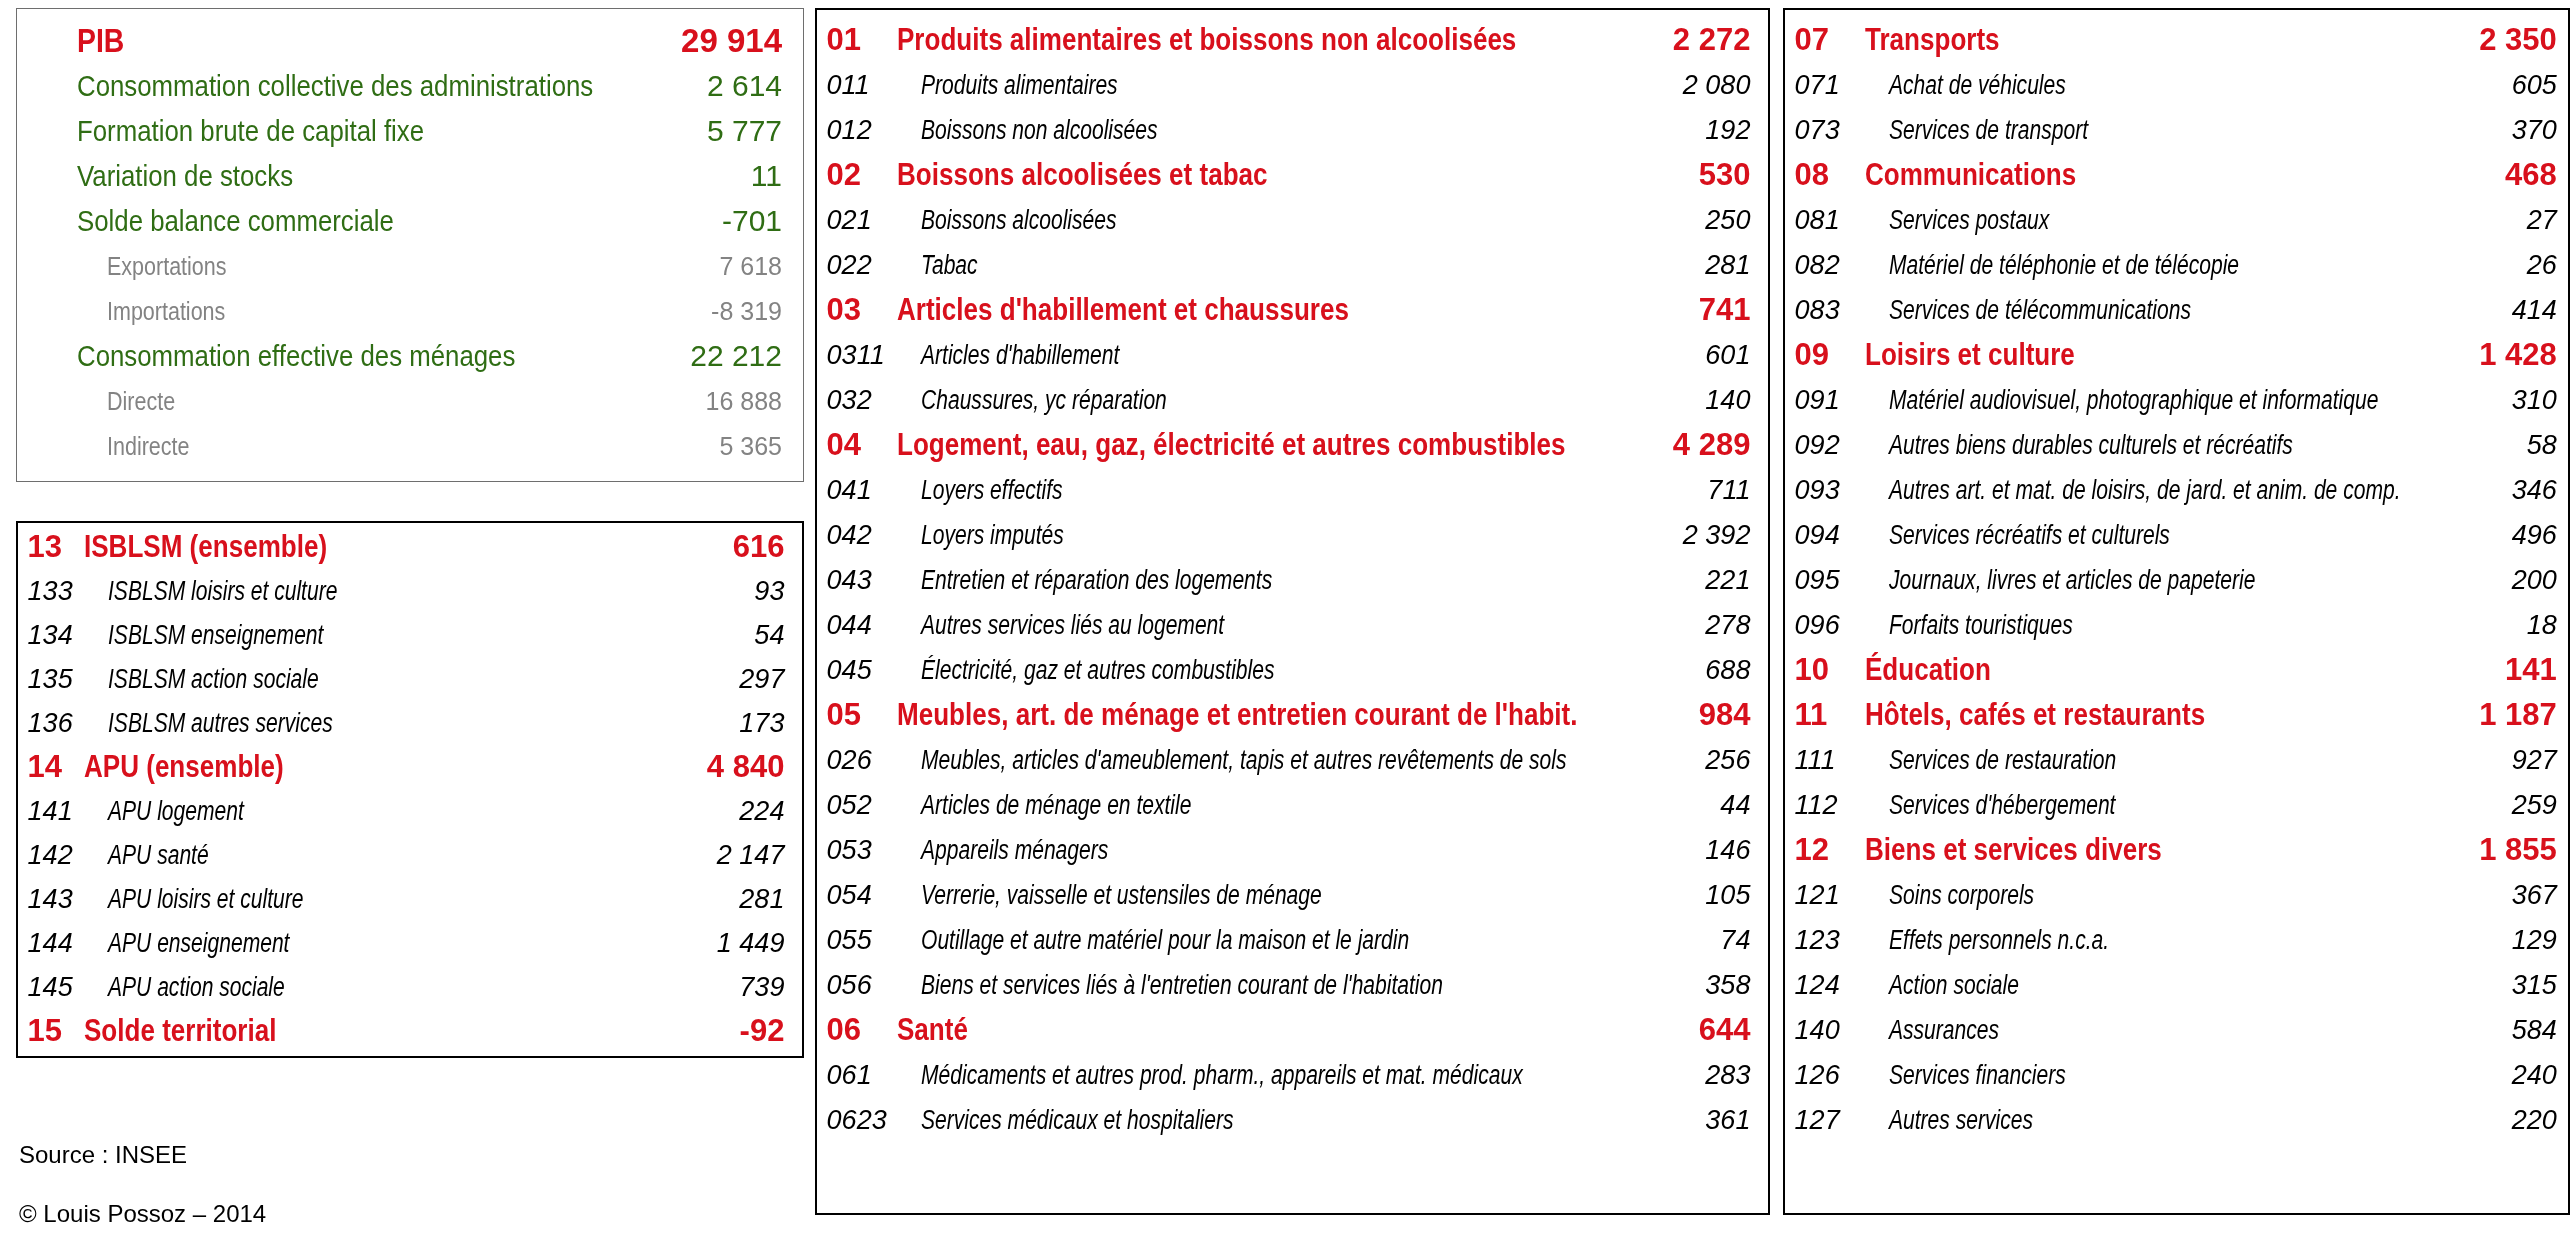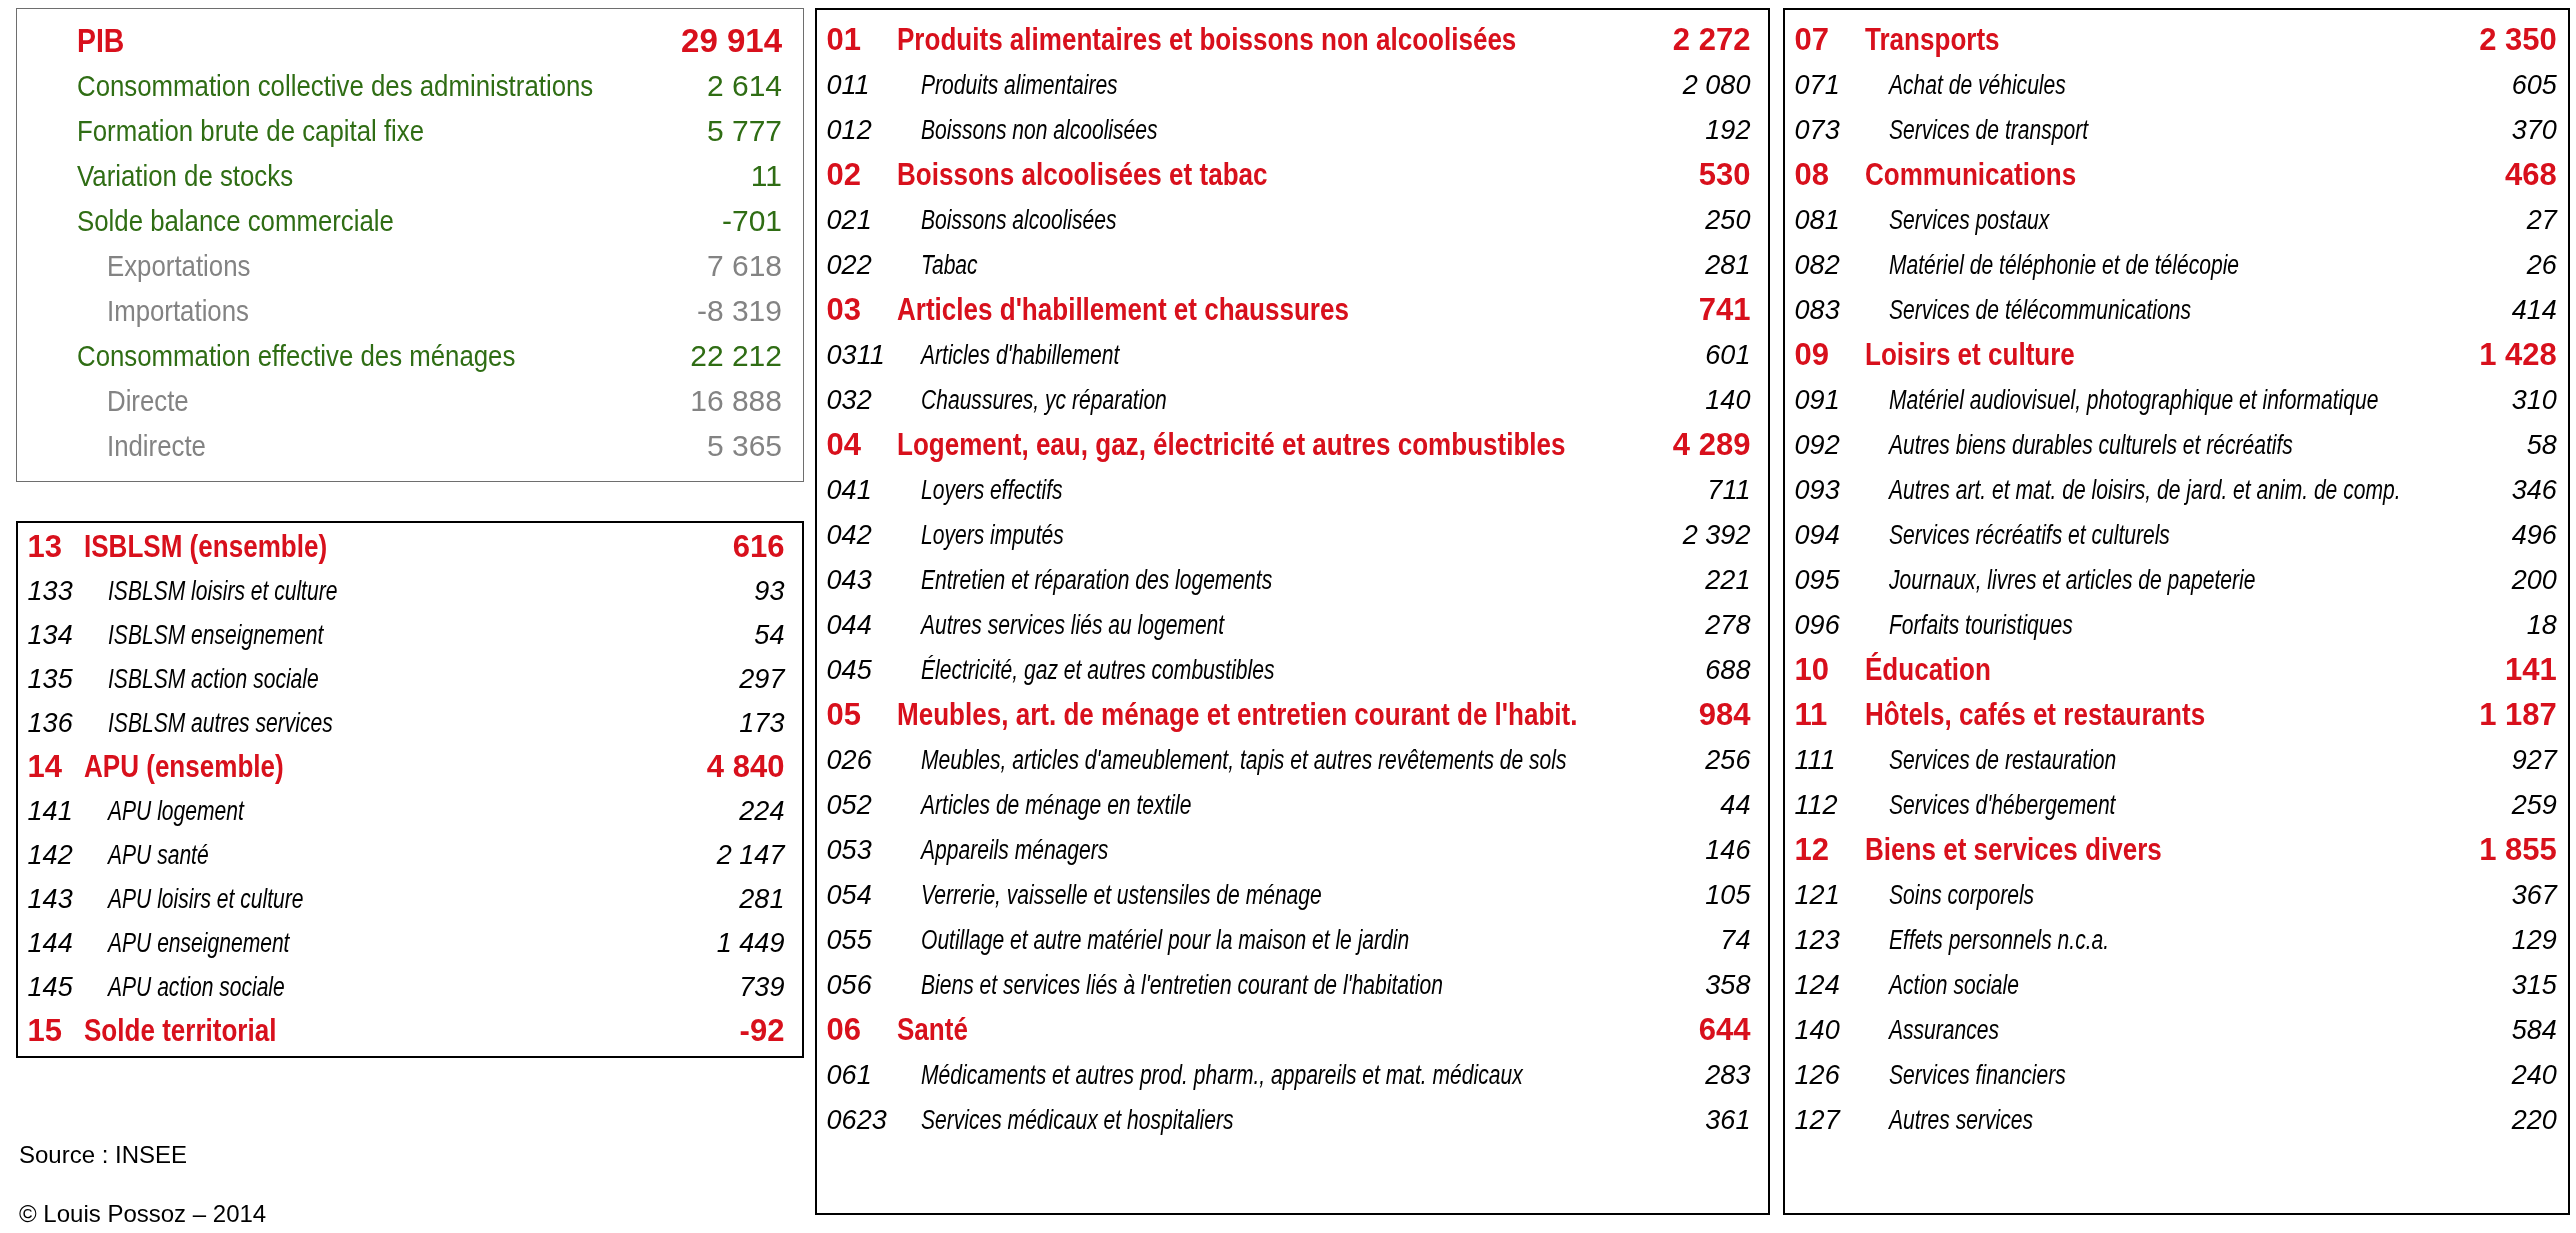--- a/index.html
+++ b/index.html
@@ -22,21 +22,21 @@
   #box-f1{left:815px;top:8px;width:955px;height:1207px;border:2.4px solid #000;padding-top:8px;}
   #box-f2{left:1783px;top:8px;width:787px;height:1207px;border:2.4px solid #000;padding-top:8px;}
 
   .row{display:flex;align-items:center;flex:none;line-height:1.05;}
 
   
   #box-pib .row{height:45px;padding:0 21px 0 60px;font-size:30px;color:var(--green);}
   #box-pib .lbl{flex:1 1 auto;min-width:0;white-space:nowrap;transform:scaleX(0.86);transform-origin:0 50%;}
   #box-pib .val{margin-left:auto;white-space:pre;}
   #box-pib .row.total{font-size:33px;font-weight:bold;color:var(--red);}
-  #box-pib .row.sub{font-size:30px;color:var(--gray);padding-left:90px;}
+  #box-pib .row.sub{font-size:25px;color:var(--gray);padding-left:90px;}
 
   
   .tbl .row{height:45px;padding:0 17.6px 0 9.6px;}
   #box-secteurs .row{height:44px;}
   #box-f2 .row{padding-right:11.2px;}
   .tbl .code{flex:none;width:70px;font-size:27px;font-style:italic;white-space:pre;}
   #box-secteurs .code{width:56px;}
   .tbl .lbl{flex:1 1 auto;min-width:0;white-space:nowrap;font-size:27px;font-style:italic;
             margin-left:24px;transform:scaleX(0.78);transform-origin:0 50%;}
   .tbl .val{margin-left:auto;font-size:27px;font-style:italic;white-space:pre;}

